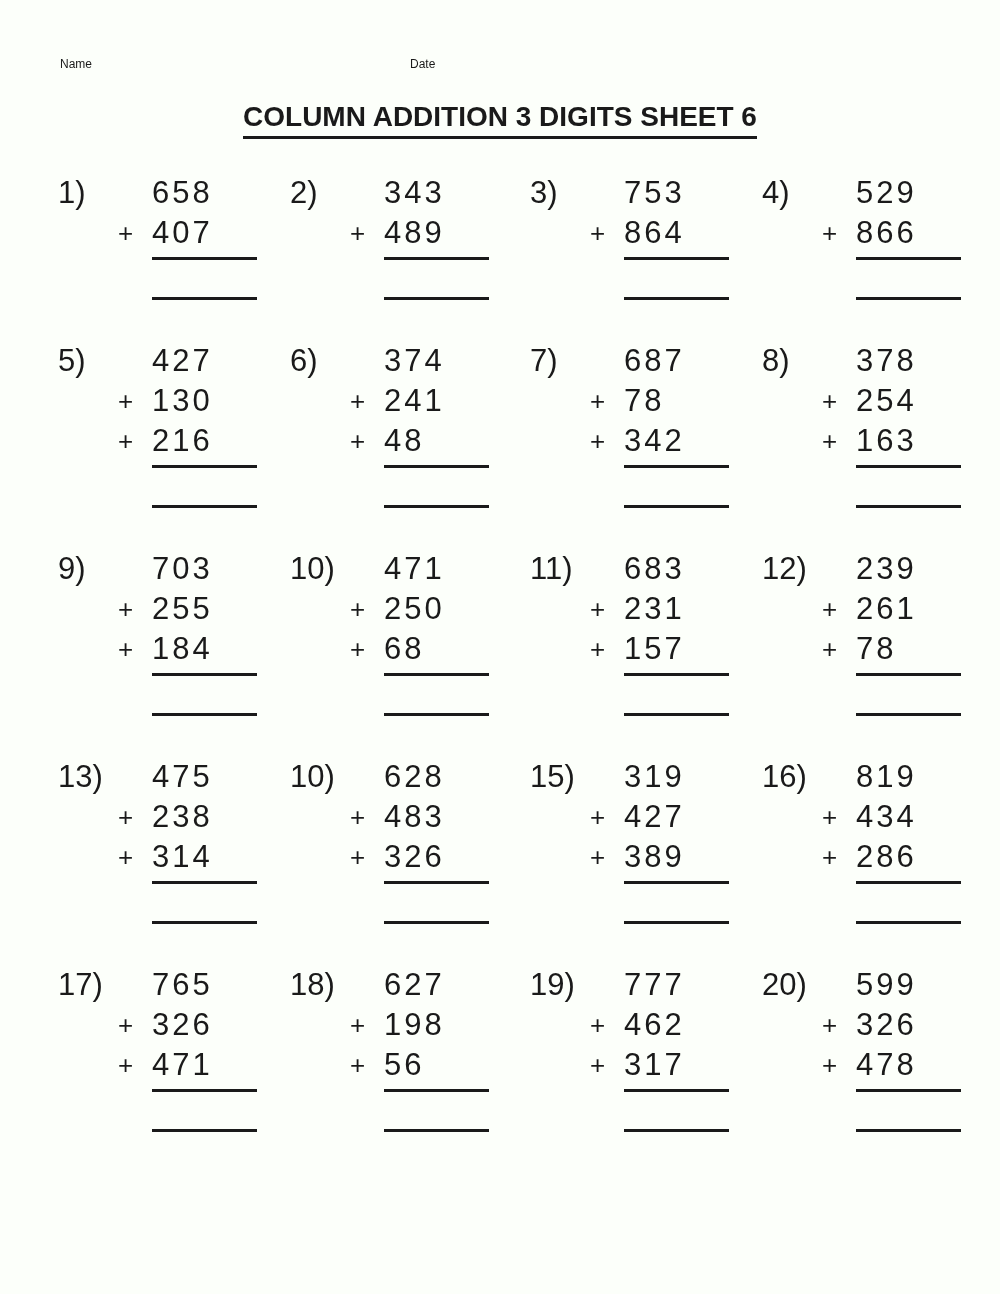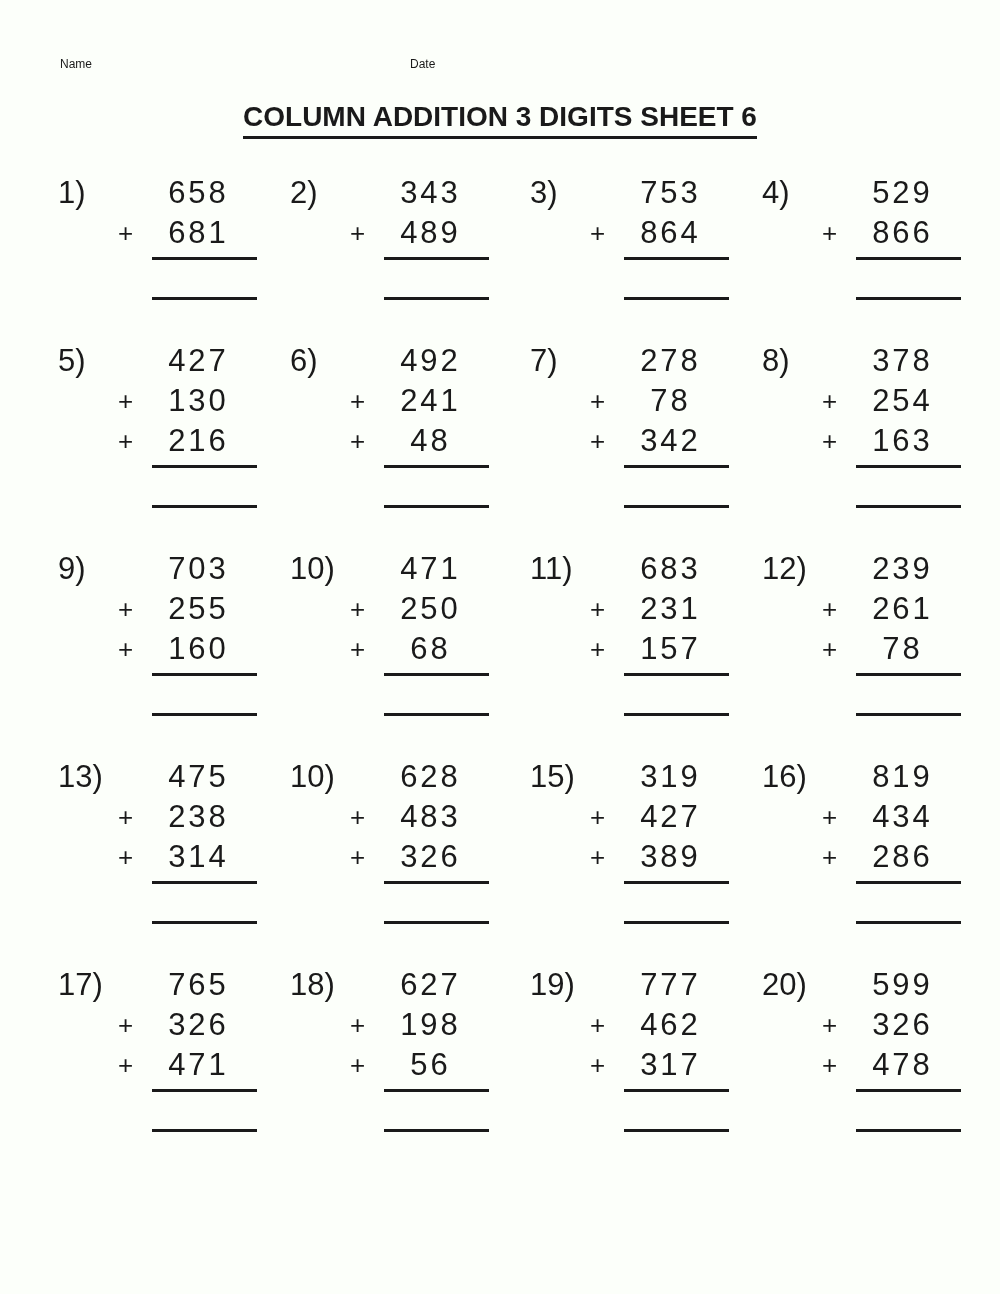--- a/index.html
+++ b/index.html
@@ -57,21 +57,21 @@
   .pbody {
     margin-left: 112px;
     width: 105px;
     position: relative;
   }
   .arow {
     position: relative;
     height: 40px;
     line-height: 40px;
     font-size: 31px;
-    text-align: center;
+    text-align: left;
     padding-right: 12px;
     letter-spacing: 3px;
     white-space: nowrap;
   }
   .plus {
     position: absolute;
     left: -34px;
     top: 0;
     font-size: 26px;
     line-height: 40px;
@@ -97,21 +97,21 @@
 
 <div class="title-wrap">
   <span class="title">COLUMN ADDITION 3 DIGITS SHEET 6</span>
 </div>
 
 <div class="grid">
   <div class="problem">
     <div class="plabel">1)</div>
     <div class="pbody">
       <div class="arow"><span>658</span></div>
-        <div class="arow"><span class="plus">+</span><span>681</span></div>
+        <div class="arow"><span class="plus">+</span><span>407</span></div>
         <div class="sumline"></div>
       <div class="spacer"></div>
       <div class="ansline"></div>
     </div>
   </div>
 
   <div class="problem">
     <div class="plabel">2)</div>
     <div class="pbody">
       <div class="arow"><span>343</span></div>
@@ -152,33 +152,33 @@
         <div class="arow"><span class="plus">+</span><span>216</span></div>
         <div class="sumline"></div>
       <div class="spacer"></div>
       <div class="ansline"></div>
     </div>
   </div>
 
   <div class="problem">
     <div class="plabel">6)</div>
     <div class="pbody">
-      <div class="arow"><span>492</span></div>
+      <div class="arow"><span>374</span></div>
         <div class="arow"><span class="plus">+</span><span>241</span></div>
         <div class="arow"><span class="plus">+</span><span>48</span></div>
         <div class="sumline"></div>
       <div class="spacer"></div>
       <div class="ansline"></div>
     </div>
   </div>
 
   <div class="problem">
     <div class="plabel">7)</div>
     <div class="pbody">
-      <div class="arow"><span>278</span></div>
+      <div class="arow"><span>687</span></div>
         <div class="arow"><span class="plus">+</span><span>78</span></div>
         <div class="arow"><span class="plus">+</span><span>342</span></div>
         <div class="sumline"></div>
       <div class="spacer"></div>
       <div class="ansline"></div>
     </div>
   </div>
 
   <div class="problem">
     <div class="plabel">8)</div>
@@ -190,21 +190,21 @@
       <div class="spacer"></div>
       <div class="ansline"></div>
     </div>
   </div>
 
   <div class="problem">
     <div class="plabel">9)</div>
     <div class="pbody">
       <div class="arow"><span>703</span></div>
         <div class="arow"><span class="plus">+</span><span>255</span></div>
-        <div class="arow"><span class="plus">+</span><span>160</span></div>
+        <div class="arow"><span class="plus">+</span><span>184</span></div>
         <div class="sumline"></div>
       <div class="spacer"></div>
       <div class="ansline"></div>
     </div>
   </div>
 
   <div class="problem">
     <div class="plabel">10)</div>
     <div class="pbody">
       <div class="arow"><span>471</span></div>

